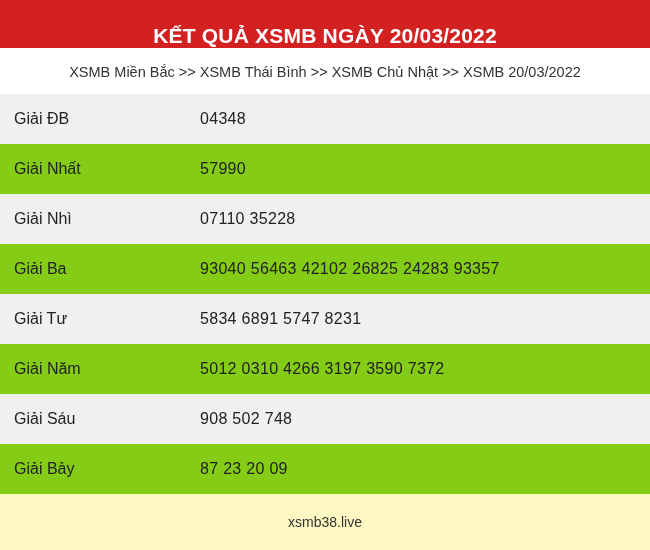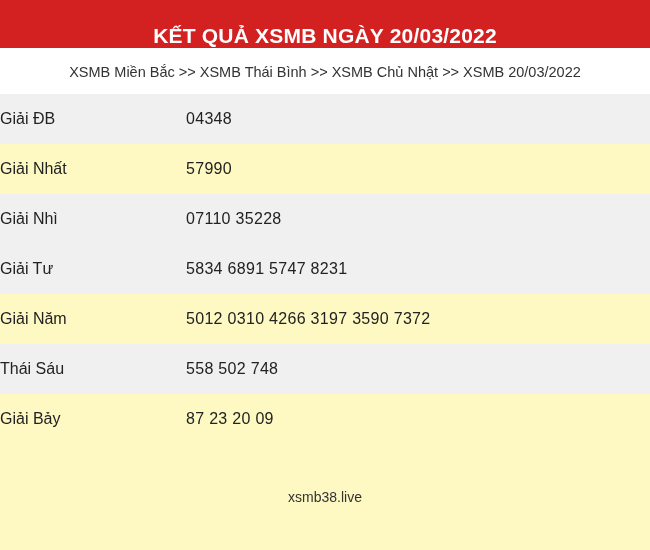--- a/index.html
+++ b/index.html
@@ -50,27 +50,28 @@
   .results {
     display: flex;
     flex-direction: column;
     width: 650px;
   }
   .row {
     display: flex;
     align-items: center;
     height: 50px;
     box-sizing: border-box;
+    padding-left: 14px;
     padding-right: 10px;
   }
   .row.alt {
     background: #f0f0f0;
   }
   .row.plain {
-    background: #fef9c3;
+    background: #84cc16;
   }
   .prize-label {
     width: 186px;
     flex: 0 0 186px;
     font-size: 16px;
     color: #222222;
   }
   .prize-numbers {
     font-size: 16px;
     color: #222222;
@@ -114,31 +115,35 @@
       <div class="prize-numbers">04348</div>
     </div>
     <div class="row plain">
       <div class="prize-label">Giải Nhất</div>
       <div class="prize-numbers">57990</div>
     </div>
     <div class="row alt">
       <div class="prize-label">Giải Nhì</div>
       <div class="prize-numbers">07110 35228</div>
     </div>
+    <div class="row plain">
+      <div class="prize-label">Giải Ba</div>
+      <div class="prize-numbers">93040 56463 42102 26825 24283 93357</div>
+    </div>
     <div class="row alt">
       <div class="prize-label">Giải Tư</div>
       <div class="prize-numbers">5834 6891 5747 8231</div>
     </div>
     <div class="row plain">
       <div class="prize-label">Giải Năm</div>
       <div class="prize-numbers">5012 0310 4266 3197 3590 7372</div>
     </div>
     <div class="row alt">
-      <div class="prize-label">Thái Sáu</div>
-      <div class="prize-numbers">558 502 748</div>
+      <div class="prize-label">Giải Sáu</div>
+      <div class="prize-numbers">908 502 748</div>
     </div>
     <div class="row plain">
       <div class="prize-label">Giải Bảy</div>
       <div class="prize-numbers">87 23 20 09</div>
     </div>
   </div>
 
   <div class="footer">
     <div class="footer-text">xsmb38.live</div>
   </div>

